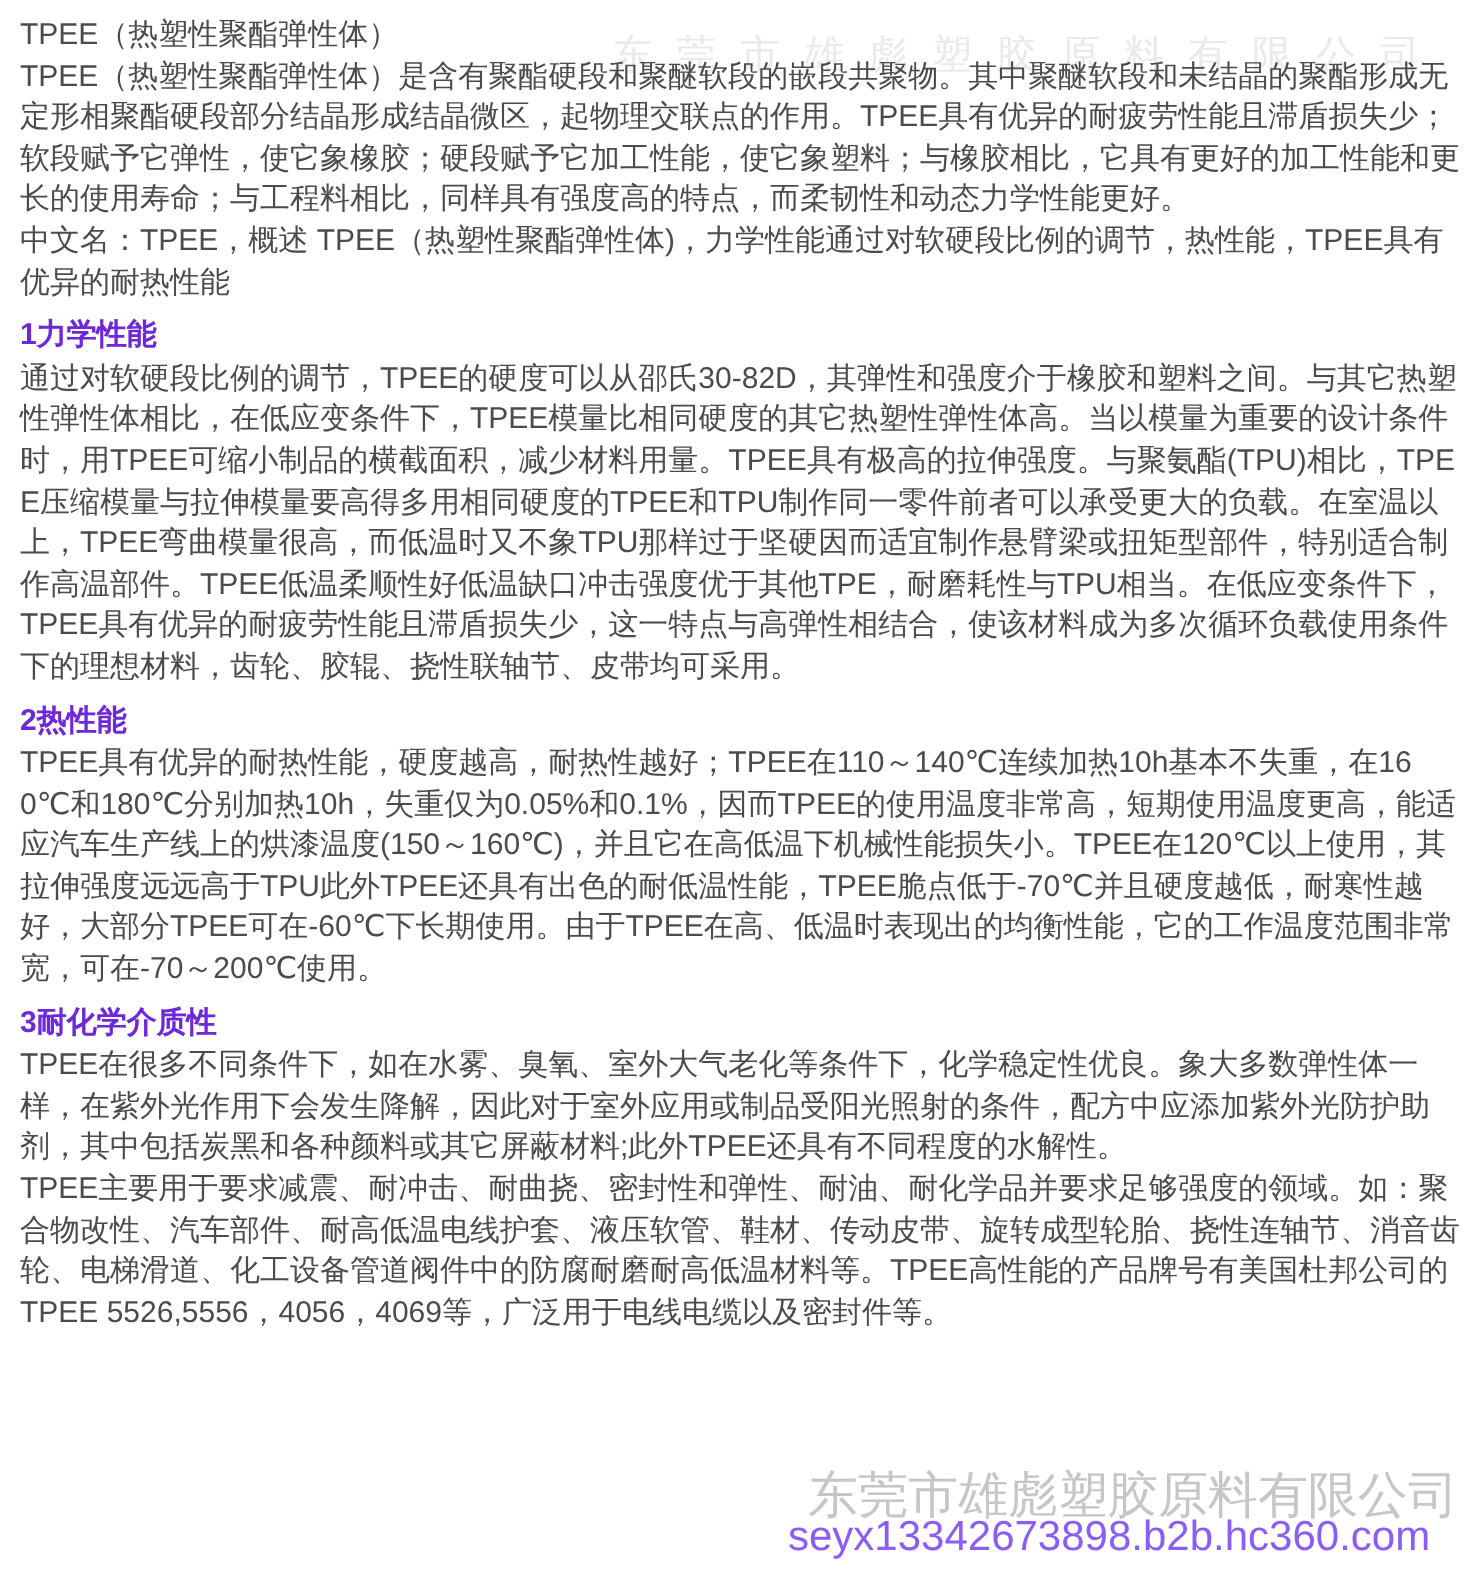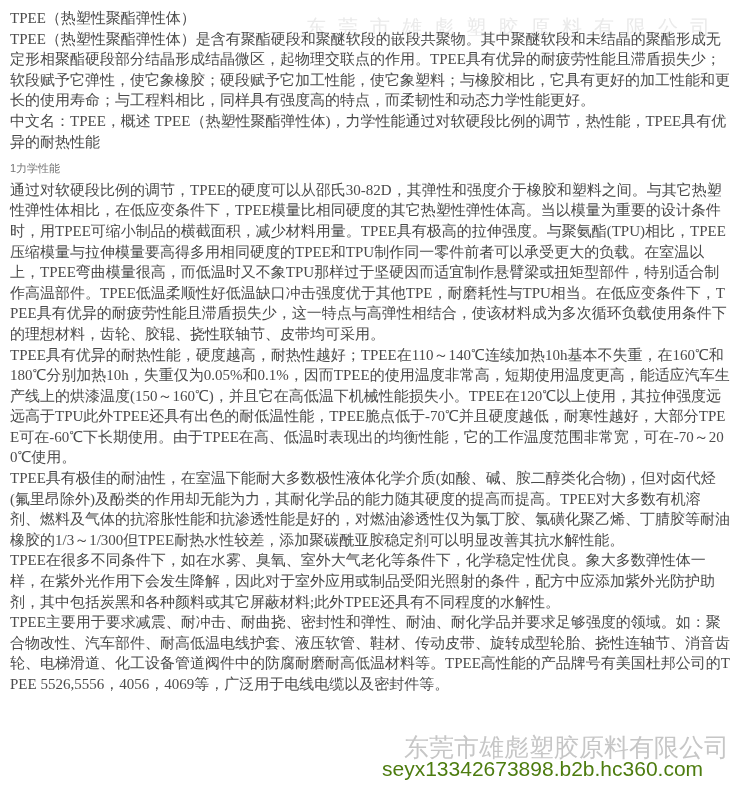--- a/index.html
+++ b/index.html
@@ -17,26 +17,26 @@
   .doc {
     position: relative;
     z-index: 2;
     padding: 8px 2px 0 10px;
     font-size: 15px;
     line-height: 20.6px;
     color: #4b4b4b;
     word-break: break-all;
     text-align: left;
   }
-  .doc p { margin: 0; font-family: Liberation Serif, serif; }
+  .doc p { margin: 0; }
   .doc h2.section-heading {
-    font-size: 11px;
-    font-weight: 400;
+    font-size: 15px;
+    font-weight: 700;
     margin: 6px 0 1px 0;
-    color: #737373;
+    color: #6d28d9;
   }
   .watermark-layer {
     position: absolute;
     left: 0; top: 0; right: 0; bottom: 0;
     z-index: 1;
     pointer-events: none;
   }
   .wm-top-company {
     position: absolute;
     left: 306px; top: 14px;
@@ -47,24 +47,24 @@
   }
   .wm-bottom-company {
     position: absolute;
     left: 404px; top: 731px;
     font-size: 25px;
     white-space: nowrap;
     color: #c6c6c6;
   }
   .wm-bottom-contact {
     position: absolute;
-    left: 382px; top: 757px;
+    left: 394px; top: 757px;
     font-size: 21px;
     white-space: nowrap;
-    color: #4d7c0f;
+    color: #8b5cf6;
   }
 </style>
 </head>
 <body>
 
 <div class="page">
 
   <div class="watermark-layer">
     <div class="wm-top-company">东莞市雄彪塑胶原料有限公司</div>
     <div class="wm-bottom-company">东莞市雄彪塑胶原料有限公司</div>
@@ -74,22 +74,23 @@
   <div class="doc">
     <p>TPEE（热塑性聚酯弹性体）</p>
 
     <p>TPEE（热塑性聚酯弹性体）是含有聚酯硬段和聚醚软段的嵌段共聚物。其中聚醚软段和未结晶的聚酯形成无定形相聚酯硬段部分结晶形成结晶微区，起物理交联点的作用。TPEE具有优异的耐疲劳性能且滞盾损失少；软段赋予它弹性，使它象橡胶；硬段赋予它加工性能，使它象塑料；与橡胶相比，它具有更好的加工性能和更长的使用寿命；与工程料相比，同样具有强度高的特点，而柔韧性和动态力学性能更好。</p>
 
     <p>中文名：TPEE，概述 TPEE（热塑性聚酯弹性体)，力学性能通过对软硬段比例的调节，热性能，TPEE具有优异的耐热性能</p>
 
     <h2 class="section-heading">1力学性能</h2>
     <p>通过对软硬段比例的调节，TPEE的硬度可以从邵氏30-82D，其弹性和强度介于橡胶和塑料之间。与其它热塑性弹性体相比，在低应变条件下，TPEE模量比相同硬度的其它热塑性弹性体高。当以模量为重要的设计条件时，用TPEE可缩小制品的横截面积，减少材料用量。TPEE具有极高的拉伸强度。与聚氨酯(TPU)相比，TPEE压缩模量与拉伸模量要高得多用相同硬度的TPEE和TPU制作同一零件前者可以承受更大的负载。在室温以上，TPEE弯曲模量很高，而低温时又不象TPU那样过于坚硬因而适宜制作悬臂梁或扭矩型部件，特别适合制作高温部件。TPEE低温柔顺性好低温缺口冲击强度优于其他TPE，耐磨耗性与TPU相当。在低应变条件下，TPEE具有优异的耐疲劳性能且滞盾损失少，这一特点与高弹性相结合，使该材料成为多次循环负载使用条件下的理想材料，齿轮、胶辊、挠性联轴节、皮带均可采用。</p>
 
+    <h2 class="section-heading">2热性能</h2>
     <p>TPEE具有优异的耐热性能，硬度越高，耐热性越好；TPEE在110～140℃连续加热10h基本不失重，在160℃和180℃分别加热10h，失重仅为0.05%和0.1%，因而TPEE的使用温度非常高，短期使用温度更高，能适应汽车生产线上的烘漆温度(150～160℃)，并且它在高低温下机械性能损失小。TPEE在120℃以上使用，其拉伸强度远远高于TPU此外TPEE还具有出色的耐低温性能，TPEE脆点低于-70℃并且硬度越低，耐寒性越好，大部分TPEE可在-60℃下长期使用。由于TPEE在高、低温时表现出的均衡性能，它的工作温度范围非常宽，可在-70～200℃使用。</p>
 
-    <p>TPEE具有极佳的耐油性，在室温下能耐大多数极性液体化学介质(如酸、碱、胺二醇类化合物)，但对卤代烃(氟里昂除外)及酚类的作用却无能为力，其耐化学品的能力随其硬度的提高而提高。TPEE对大多数有机溶剂、燃料及气体的抗溶胀性能和抗渗透性能是好的，对燃油渗透性仅为氯丁胶、氯磺化聚乙烯、丁腈胶等耐油橡胶的1/3～1/300但TPEE耐热水性较差，添加聚碳酰亚胺稳定剂可以明显改善其抗水解性能。</p>
+    <h2 class="section-heading">3耐化学介质性</h2>
 
     <p>TPEE在很多不同条件下，如在水雾、臭氧、室外大气老化等条件下，化学稳定性优良。象大多数弹性体一样，在紫外光作用下会发生降解，因此对于室外应用或制品受阳光照射的条件，配方中应添加紫外光防护助剂，其中包括炭黑和各种颜料或其它屏蔽材料;此外TPEE还具有不同程度的水解性。</p>
 
     <p>TPEE主要用于要求减震、耐冲击、耐曲挠、密封性和弹性、耐油、耐化学品并要求足够强度的领域。如：聚合物改性、汽车部件、耐高低温电线护套、液压软管、鞋材、传动皮带、旋转成型轮胎、挠性连轴节、消音齿轮、电梯滑道、化工设备管道阀件中的防腐耐磨耐高低温材料等。TPEE高性能的产品牌号有美国杜邦公司的TPEE 5526,5556，4056，4069等，广泛用于电线电缆以及密封件等。</p>
   </div>
 
 </div>
 
 </body></html>

